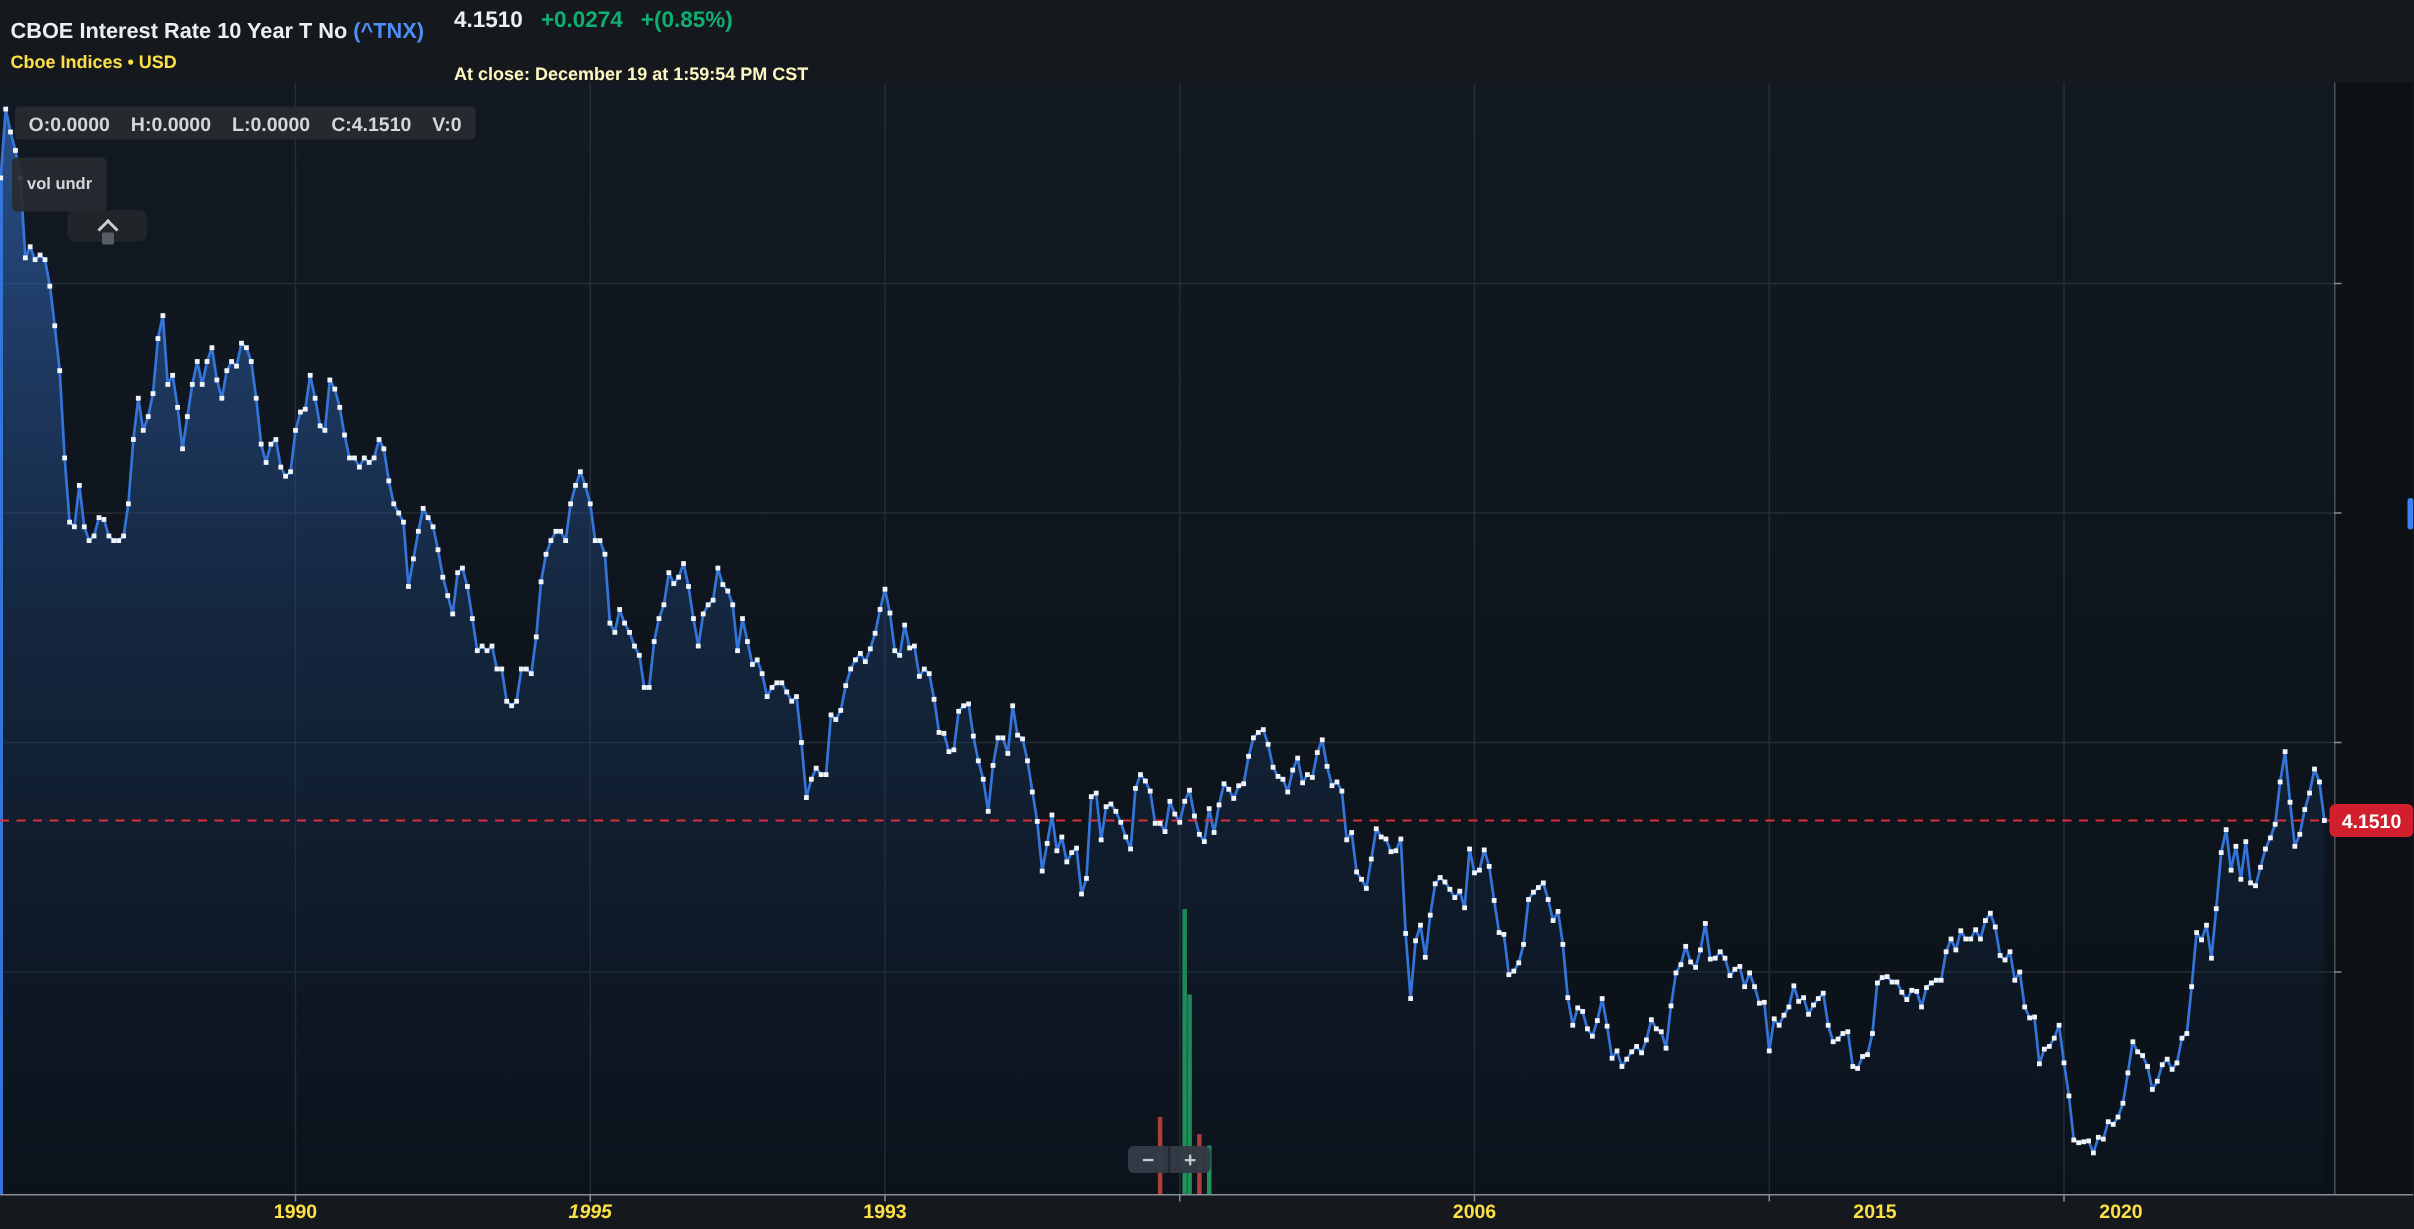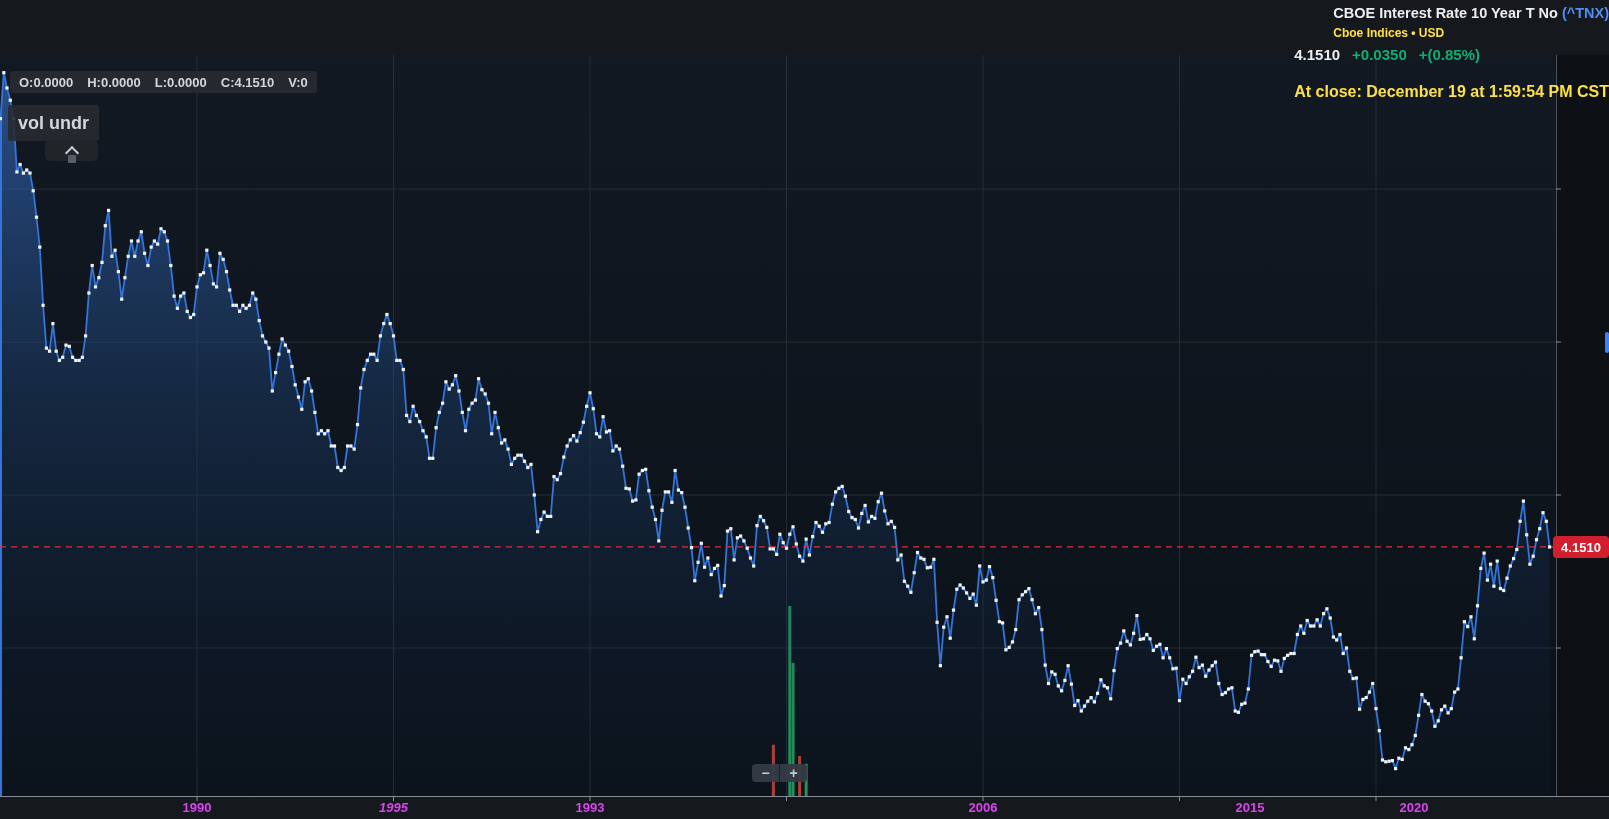--- a/index.html
+++ b/index.html
@@ -6,50 +6,50 @@
   body{
     width:1609px;height:819px;position:relative;overflow:hidden;
     background:#15181c;
     font-family:"Liberation Sans", sans-serif;
     -webkit-font-smoothing:antialiased;
   }
   #chart-svg{position:absolute;left:0;top:0;z-index:1;}
   .hud{position:absolute;z-index:3;}
 
   
-  .header{left:0;top:0;width:1609px;height:55px;display:flex;align-items:flex-end;flex-direction:column;}
+  .header{left:0;top:0;width:1609px;height:55px;display:flex;align-items:center;}
   .title-block{margin-left:7px;margin-top:5px;}
   .title-line{font-size:14.5px;font-weight:bold;color:#eceef0;line-height:17px;white-space:nowrap;}
   .title-line .sym{color:#4e8ef7;margin-left:4px;}
   .subtitle{font-size:12px;font-weight:600;color:#fde047;margin-top:4px;}
   .price-block{margin-left:20px;margin-top:6px;}
   .price-line{display:flex;align-items:baseline;gap:12px;font-size:15px;font-weight:bold;}
   .price-line .price{color:#eceef0;}
   .price-line .chg{color:#0fae73;}
-  .close-info{font-size:16px;font-weight:600;color:#fde047;margin-top:20px;}
+  .close-info{font-size:12px;font-weight:600;color:#fef9c3;margin-top:20px;}
 
   
   .chip{background:rgba(39,43,49,0.92);border-radius:3px;color:#d2d7dc;}
   .ohlc-chip{left:10px;top:71px;height:22px;display:flex;align-items:center;
              padding:0 9px;font-size:13px;font-weight:600;white-space:nowrap;}
   .ohlc-chip .seg{margin-right:14px;display:inline-flex;}
   .ohlc-chip .seg:last-child{margin-right:0;}
   .vol-chip{left:8px;top:105px;height:36px;display:flex;align-items:center;
-            padding:0 10px;font-size:18px;font-weight:600;cursor:pointer;}
+            padding:0 10px;font-size:11px;font-weight:600;cursor:pointer;}
   .caret-chip{left:45px;top:140px;width:53px;height:21px;border-radius:5px;
               background:rgba(34,38,43,0.95);cursor:pointer;}
   .caret-chip .chev{position:absolute;left:50%;top:8px;width:8px;height:8px;
               border-left:2px solid #c9ced4;border-top:2px solid #c9ced4;
               transform:translateX(-50%) rotate(45deg);}
   .caret-chip .handle{position:absolute;left:50%;bottom:-2px;width:8px;height:8px;
               transform:translateX(-50%);background:#565d66;border-radius:1px;}
 
   
   .ylab{position:absolute;left:1562px;font-size:12.5px;font-weight:600;color:#a6adb5;line-height:16px;}
-  .xlab{position:absolute;top:800px;font-size:13px;font-weight:600;color:#d946ef;transform:translateX(-50%);}
+  .xlab{position:absolute;top:800px;font-size:13px;font-weight:600;color:#fde047;transform:translateX(-50%);}
 
   
   .price-badge{left:1553px;top:536px;width:56px;height:22px;background:#d21f2d;border-radius:4px;
                display:flex;align-items:center;justify-content:center;
                color:#ffffff;font-size:13px;font-weight:bold;}
 
   
   .zoom-ctl{left:752px;top:764px;display:flex;border-radius:4px;overflow:hidden;
             background:rgba(38,43,49,0.6);}
   .zoom-btn{width:27px;height:18px;background:rgba(52,60,70,0.92);display:flex;align-items:center;
@@ -591,21 +591,21 @@
 <div class="hud header">
   <div class="title-block">
     <div class="title-line">
       <span>CBOE Interest Rate 10 Year T No</span><span class="sym">(^TNX)</span>
     </div>
     <div class="subtitle">Cboe Indices • USD</div>
   </div>
   <div class="price-block">
     <div class="price-line">
       <span class="price">4.1510</span>
-      <span class="chg">+0.0350</span>
+      <span class="chg">+0.0274</span>
       <span class="chg">+(0.85%)</span>
     </div>
     <div class="close-info">At close: December 19 at 1:59:54 PM CST</div>
   </div>
 </div>
 
 <div class="hud chip ohlc-chip">
   <span class="seg">
       <span>O:</span>
       <span>0.0000</span>

